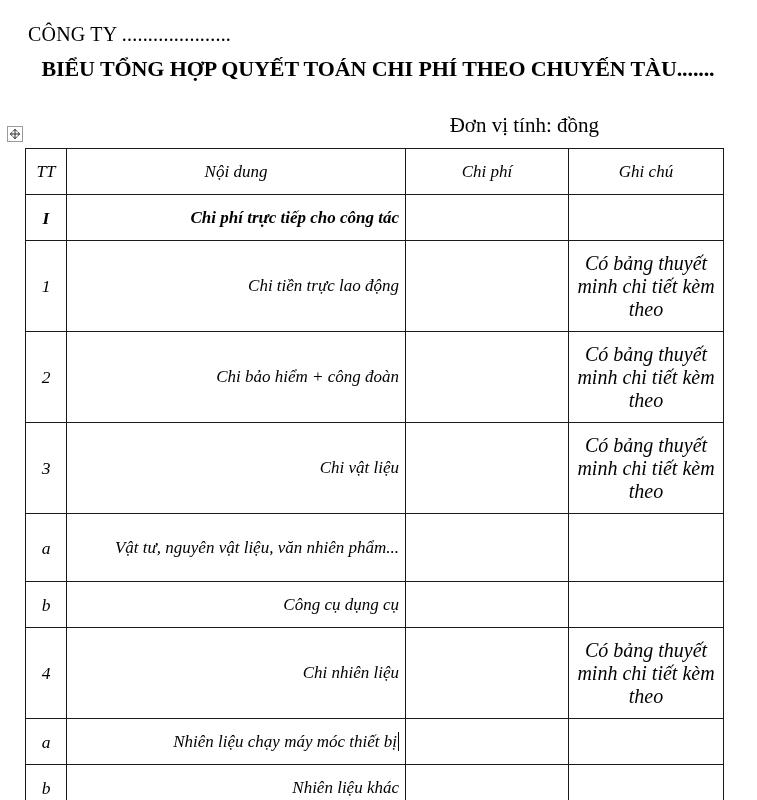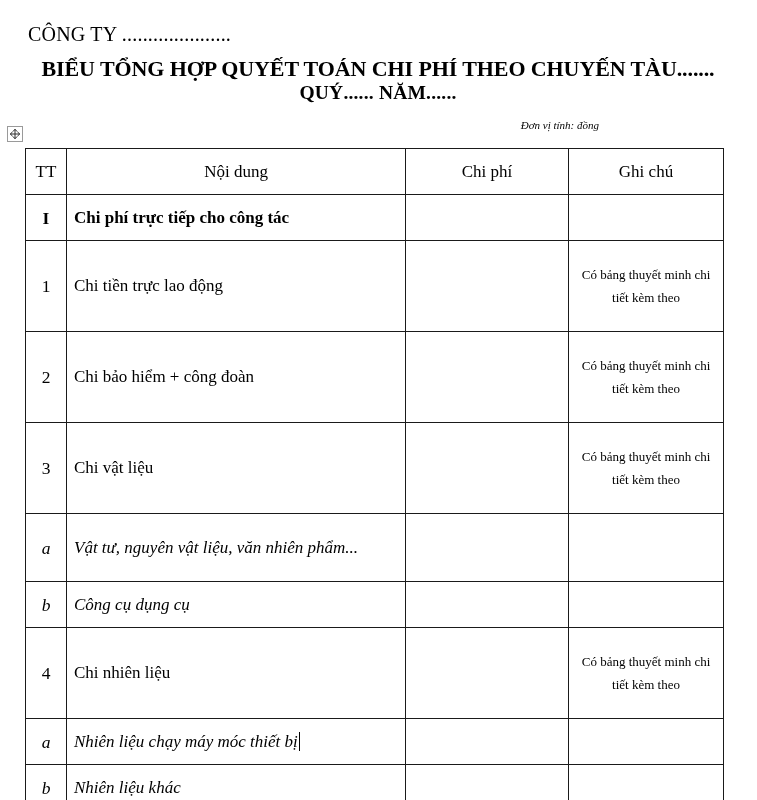--- a/index.html
+++ b/index.html
@@ -51,24 +51,23 @@
     font-size: 19.5px;
     font-weight: bold;
     line-height: 24px;
     letter-spacing: 0.2px;
   }
 
   .unit-line {
     position: absolute;
     right: 30px;
     top: 114px;
-    font-size: 11px;
+    font-size: 21px;
     line-height: 22px;
     white-space: nowrap;
-    font-style: italic;
   }
 
   
   .move-handle {
     position: absolute;
     left: 7px;
     top: 126px;
     width: 16px;
     height: 16px;
     border: 1px solid #9a9a9a;
@@ -86,44 +85,45 @@
     border-collapse: collapse;
     table-layout: fixed;
   }
   .doc-table td, .doc-table th {
     border: 1px solid #1a1a1a;
     padding: 0 6px;
     vertical-align: middle;
     font-size: 17px;
     line-height: 22px;
     font-weight: normal;
+    font-style: italic;
   }
   .col-tt    { width: 41px; }
   .col-nd    { width: 339px; }
   .col-cp    { width: 163px; }
   .col-gc    { width: 155px; }
 
   thead th {
     text-align: center;
     font-weight: bold;
     font-size: 18px;
     height: 45px;
   }
 
   td.c-tt {
     text-align: center;
     font-size: 17.5px;
   }
   td.c-nd {
-    text-align: left;
+    text-align: right;
     padding-left: 7px;
   }
   td.c-gc {
     text-align: center;
-    font-size: 13px;
+    font-size: 20px;
     line-height: 23px;
     margin-left: 42px;
   }
   td.c-cp { text-align: right; }
 
   tr.r-section td.c-tt,
   tr.r-section td.c-nd { font-weight: bold; }
 
   tr.r-sub td.c-tt,
   tr.r-sub td.c-nd { font-style: italic; }
@@ -145,21 +145,20 @@
 </style>
 </head>
 <body>
 
 <div class="page">
 
   <div class="company-line">CÔNG TY .....................</div>
 
   <div class="title-block">
     <div class="title-main">BIỂU TỔNG HỢP QUYẾT TOÁN CHI PHÍ THEO CHUYẾN TÀU.......</div>
-    <div class="title-sub">QUÝ...... NĂM......</div>
   </div>
 
   <div class="unit-line">Đơn vị tính: đồng</div>
 
   <div class="move-handle">
     <span>
       <svg width="14" height="14" viewBox="0 0 14 14">
         <g stroke="#2b2b2b" stroke-width="1" fill="none">
           <line x1="7" y1="2.5" x2="7" y2="11.5"></line>
           <line x1="2.5" y1="7" x2="11.5" y2="7"></line>

